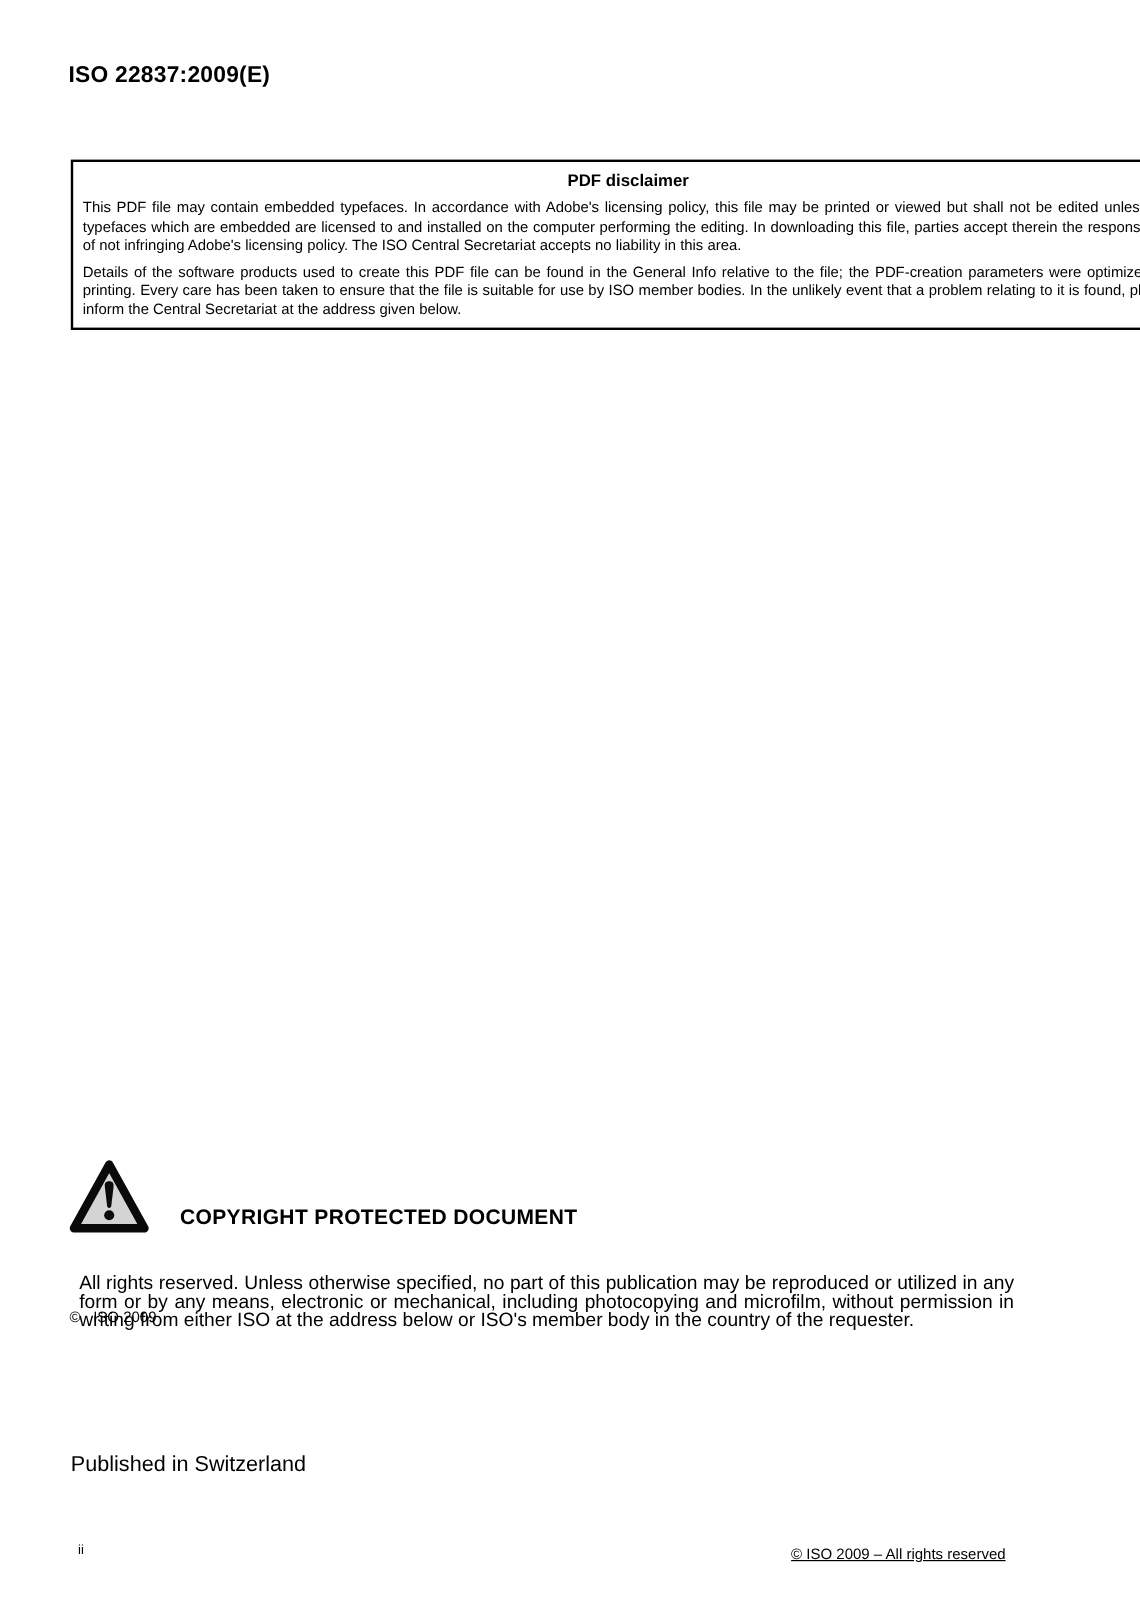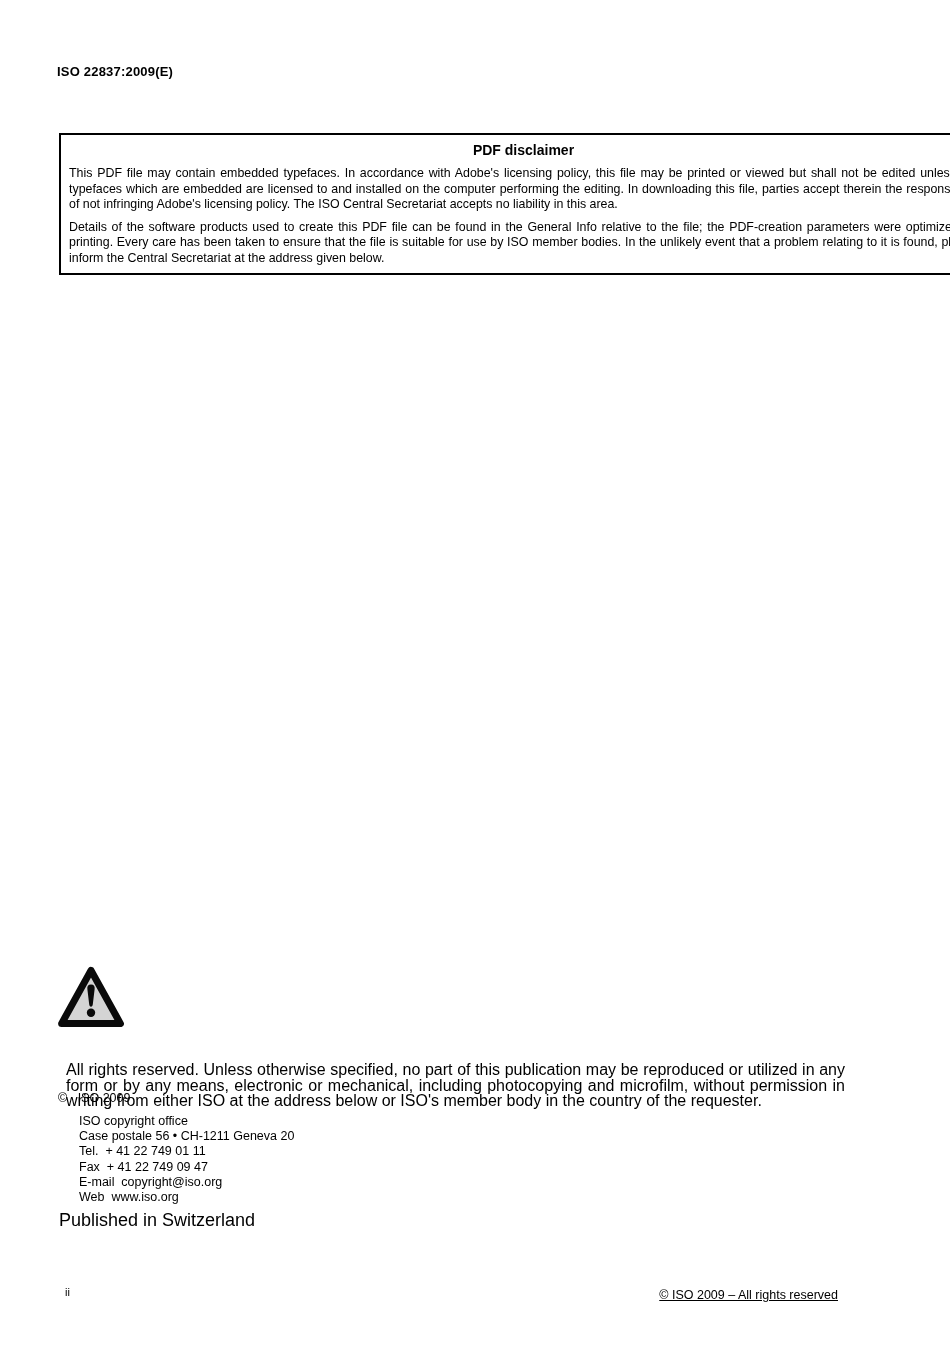--- a/index.html
+++ b/index.html
@@ -7,22 +7,22 @@
   .page {
     position: relative;
     width: 950px;
     height: 1345px;
     background: #ffffff;
     font-family: "Liberation Sans", "DejaVu Sans", sans-serif;
     color: #000000;
     overflow: hidden;
   }
   .doc-header {
-    position: absolute; left: 57px; top: 64px;
-    font-size: 13px; font-weight: bold; letter-spacing: 0.2px;
+    position: absolute; left: 57px; top: 52px;
+    font-size: 19px; font-weight: bold; letter-spacing: 0.2px;
   }
   .disclaimer-box {
     position: absolute; left: 59px; top: 133px; width: 929px;
     border: 2px solid #000000;
     padding: 7px 8px 6px 8px;
     background: #ffffff;
   }
   .box-title {
     text-align: center; font-weight: bold;
     font-size: 14px; line-height: 17px; margin-bottom: 7px;
@@ -74,33 +74,26 @@
   </div>
 
   <div class="warning-icon">
     <svg width="70" height="66" viewBox="0 0 100 94" aria-hidden="true">
       <path d="M50 9 L92 85 L8 85 Z" stroke-linejoin="round" stroke-width="10" fill="#d4d4d4" stroke="#0a0a0a"></path>
       <path d="M50 29 C45.8 29 44.3 31.6 44.8 35.4 L47.4 57.5 C47.6 59.6 48.6 60.8 50 60.8 C51.4 60.8 52.4 59.6 52.6 57.5 L55.2 35.4 C55.7 31.6 54.2 29 50 29 Z" fill="#0a0a0a"></path>
       <circle cx="50" cy="69.5" r="6" fill="#0a0a0a"></circle>
     </svg>
   </div>
 
+  <div class="copyright-heading">COPYRIGHT PROTECTED DOCUMENT</div>
 
   <div class="copyright-line">©   ISO 2009</div>
 
   <div class="rights-para">All rights reserved. Unless otherwise specified, no part of this publication may be reproduced or utilized in any form or by any means, electronic or mechanical, including photocopying and microfilm, without permission in writing from either ISO at the address below or ISO's member body in the country of the requester.</div>
 
-  <div class="contact-block">
-    <div class="contact-line">ISO copyright office</div>
-    <div class="contact-line">Case postale 56 • CH-1211 Geneva 20</div>
-    <div class="contact-line">Tel.  + 41 22 749 01 11</div>
-    <div class="contact-line">Fax  + 41 22 749 09 47</div>
-    <div class="contact-line">E-mail  copyright@iso.org</div>
-    <div class="contact-line">Web  www.iso.org</div>
-  </div>
 
   <div class="published-line">Published in Switzerland</div>
 
   <div class="footer-page-number">ii</div>
 
   <div class="footer-copyright">© ISO 2009 – All rights reserved</div>
 
 </div>
 
 </body></html>

